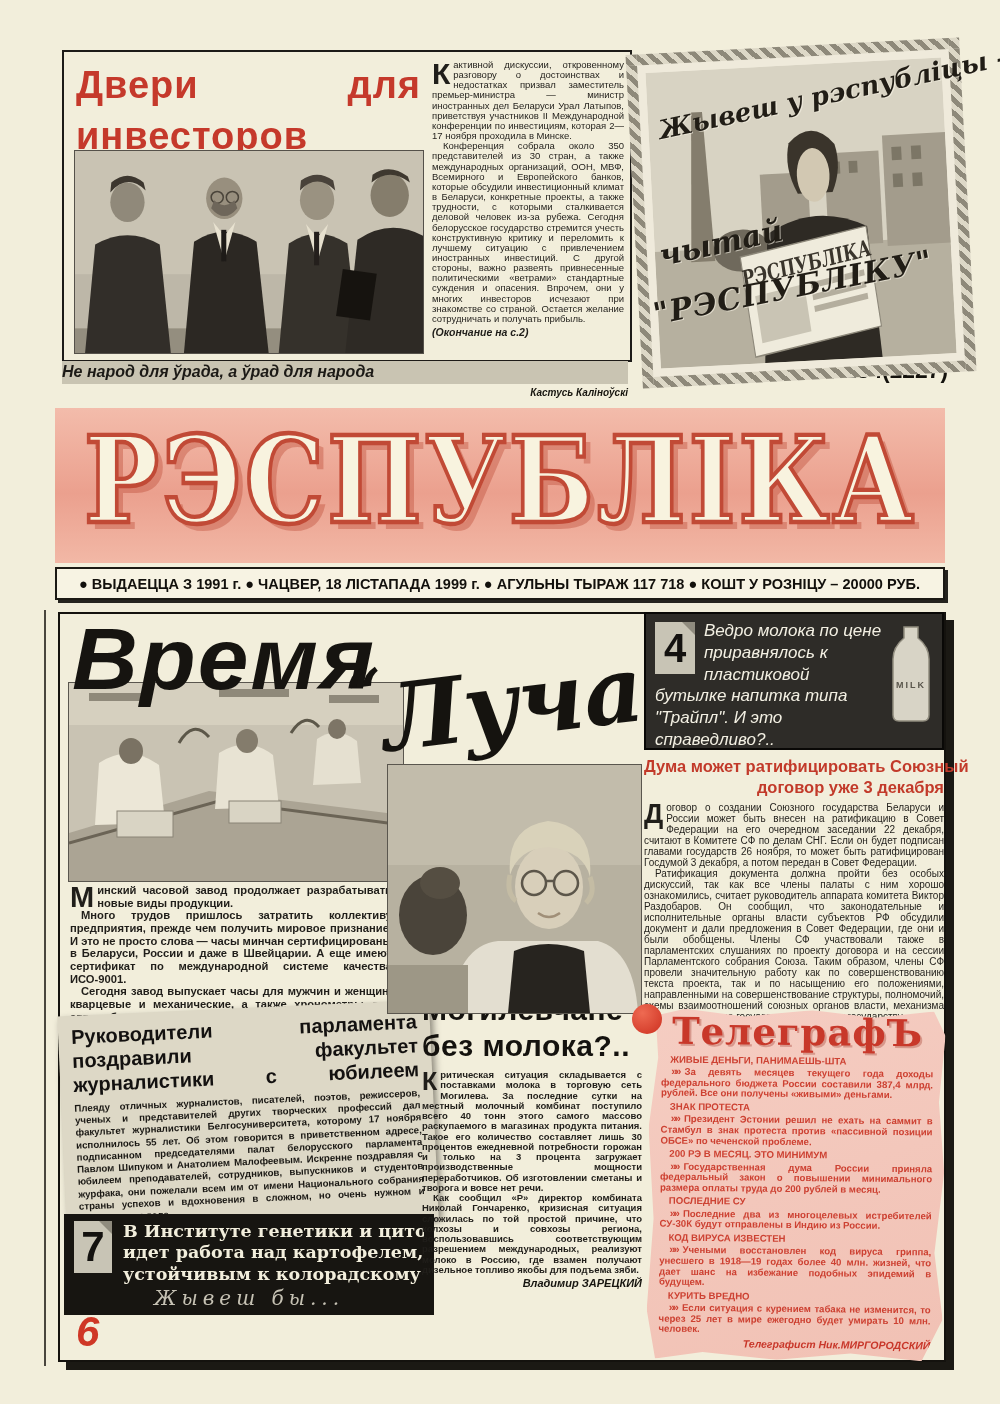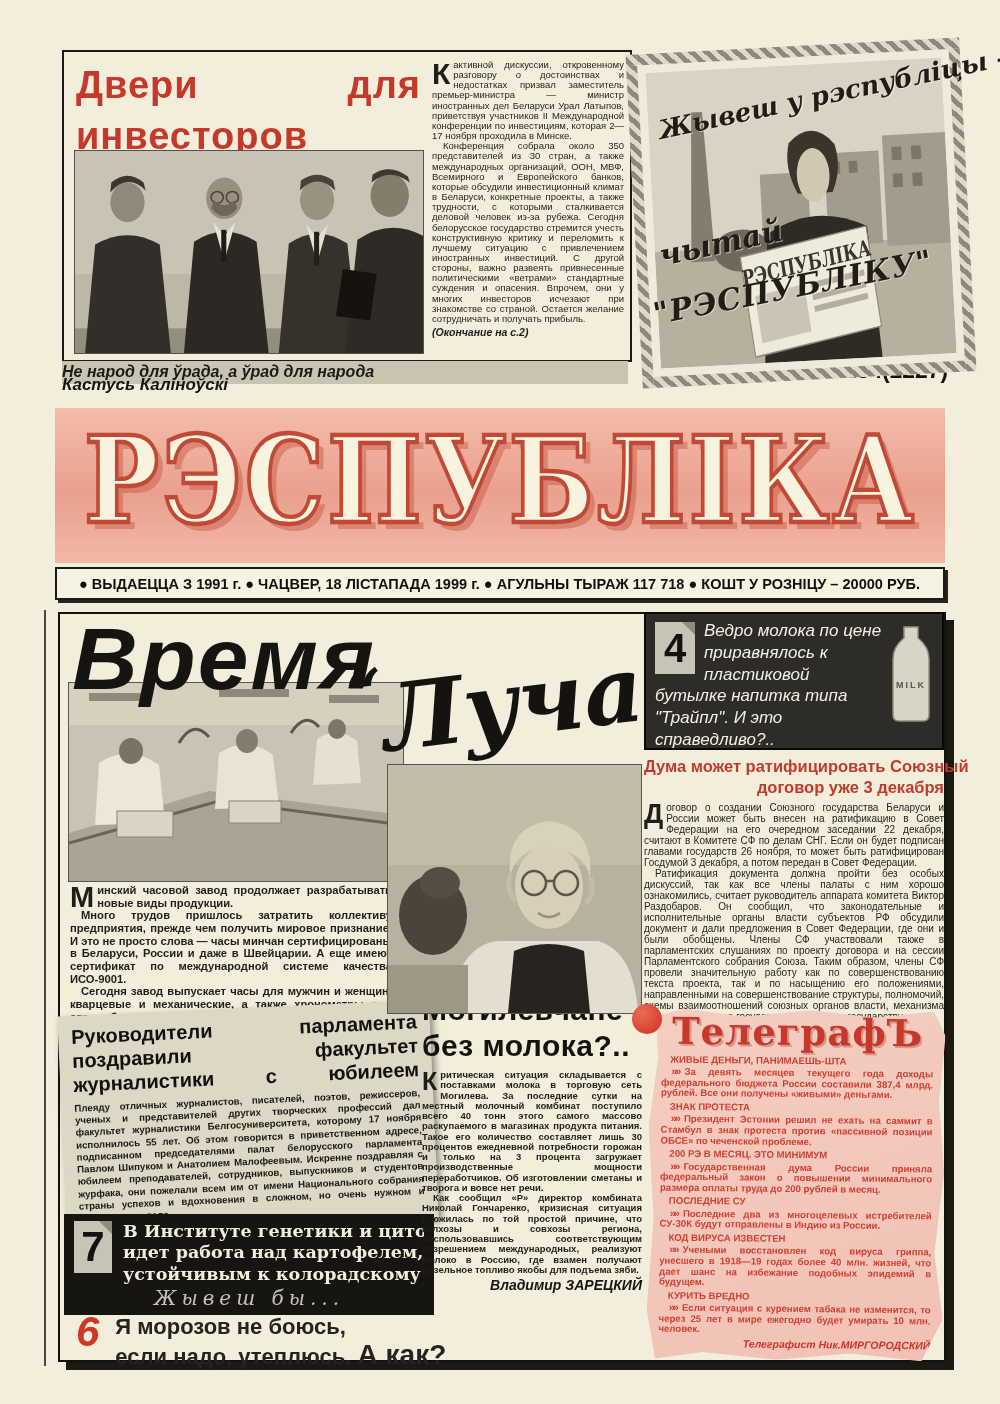--- a/index.html
+++ b/index.html
@@ -18,21 +18,21 @@
   .invest-headline div{text-align:justify;text-align-last:justify;}
   .men-photo{position:absolute;left:10px;top:98px;width:348px;height:202px;border:1px solid #55514a;}
   .invest-text{position:absolute;left:368px;top:8px;width:192px;font-size:9.5px;line-height:1.07;height:292px;overflow:hidden;}
   .invest-text .dc{font-size:30px;}
   .cont{font-weight:bold;font-style:italic;font-size:10.5px;margin-top:3px;}
 
   
   .motto-strip{left:62px;top:361px;width:566px;height:23px;background:#c9c4b2;font-style:italic;font-weight:bold;
     font-size:16px;color:#1c1a16;padding-top:2px;box-sizing:border-box;}
   .motto-strip span{}
-  .motto-author{left:62px;top:375px;width:566px;text-align:left;font-style:italic;font-weight:bold;font-size:17px;color:#17150f;}
+  .motto-author{left:62px;top:387px;width:566px;text-align:right;font-style:italic;font-weight:bold;font-size:10px;color:#17150f;}
   .issue-no{left:760px;top:356px;width:188px;text-align:right;font-size:24px;font-weight:900;color:#14120d;transform:scaleX(.95);transform-origin:right;}
 
   
   .stamp{left:634px;top:46px;width:296px;height:296px;transform:rotate(-3deg);background:#efeadb;
     border:11px solid;border-image:repeating-linear-gradient(45deg,#8e897a 0 5px,#ddd8c7 5px 10px) 11;padding:8px;}
   .stamp-photo{width:100%;height:100%;}
   .script{position:absolute;font-family:"DejaVu Serif",serif;font-style:italic;font-weight:bold;color:#211d16;
     text-shadow:1px 1px 0 rgba(244,240,226,.65);}
   .st1{left:16px;top:22px;font-size:26px;transform:rotate(-9deg);white-space:nowrap;}
   .st2{left:12px;top:164px;font-size:30px;transform:rotate(-9deg);}
@@ -84,21 +84,21 @@
 
   .teaser6{left:16px;top:700px;display:flex;gap:16px;align-items:flex-start;}
   .t6-num{color:#cf3726;font-size:42px;font-weight:900;font-style:italic;line-height:.85;}
   .t6-l1{font-size:22px;font-weight:800;color:#26231e;line-height:1.15;}
   .t6-big{font-size:28px;}
 
   .milk-col{left:362px;top:378px;width:220px;}
   .milk-h{font-size:30px;font-weight:900;color:#14120e;line-height:1.2;letter-spacing:.5px;}
   .milk-b{margin-top:6px;font-size:9.5px;line-height:1.08;font-weight:600;}
   .milk-b .dc{font-size:25px;}
-  .milk-author{text-align:right;font-weight:bold;font-style:italic;font-size:14px;margin-top:3px;color:#16140f;}
+  .milk-author{text-align:right;font-weight:bold;font-style:italic;font-size:11px;margin-top:3px;color:#16140f;}
 
   .teaser4{left:584px;top:-2px;width:300px;height:138px;background:#2e2c28;border:2px solid #090806;
     color:#f3f0e3;padding:6px 9px;box-sizing:border-box;z-index:5;}
   .t4-tile{float:left;width:40px;height:52px;margin:2px 9px 2px 0;font-size:40px;line-height:52px;}
   .t4-bottle{float:right;width:44px;height:108px;margin-left:5px;}
   .t4-text{font-style:italic;font-size:17px;line-height:1.28;font-weight:500;}
 
   .duma-h{left:584px;top:142px;width:300px;color:#c23a2a;font-weight:900;font-size:16.5px;line-height:1.25;}
   .duma-h .l1{white-space:nowrap;}
   .duma-h .l2{text-align:right;}
@@ -285,24 +285,20 @@
     <div class="abs teaser7">
       <div class="tile t7-tile"><span>7</span></div>
       <div class="t7-line">В Институте генетики и цитологии</div>
       <div class="t7-line">идет работа над картофелем,</div>
       <div class="t7-line">устойчивым к колорадскому жуку.</div>
       <div class="t7-tag">Жывеш бы...</div>
     </div>
 
     <div class="abs teaser6">
       <div class="t6-num">6</div>
-      <div>
-        <div class="t6-l1">Я морозов не боюсь,</div>
-        <div class="t6-l1"><span>если надо, утеплюсь.</span> <span class="t6-big">А как?</span></div>
-      </div>
     </div>
 
     <div class="abs milk-col">
       <div class="milk-h">
         <div>Могилевчане</div>
         <div>без молока?..</div>
       </div>
       <div class="milk-b jtext">
         <span class="dc">К</span><span>ритическая ситуация складывается с поставками молока в торговую сеть Могилева. За последние сутки на местный молочный комбинат поступило всего 40 тонн этого самого массово раскупаемого в магазинах продукта питания. Такое его количество составляет лишь 30 процентов ежедневной потребности горожан и только на 3 процента загружает производственные мощности переработчиков. Об изготовлении сметаны и творога и вовсе нет речи.</span>
         <p class="ind">Как сообщил «Р» директор комбината Николай Гончаренко, кризисная ситуация сложилась по той простой причине, что колхозы и совхозы региона, воспользовавшись соответствующим разрешением международных, реализуют молоко в Россию, где взамен получают дизельное топливо якобы для подъема зяби.</p>

